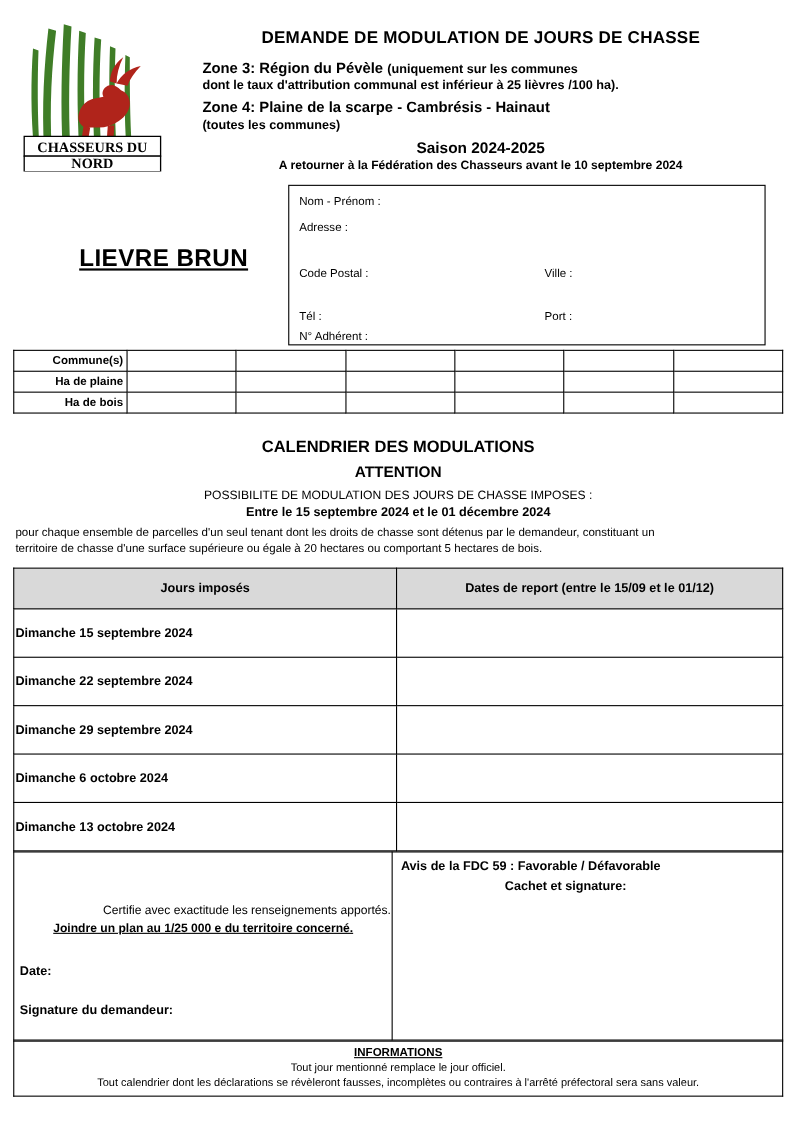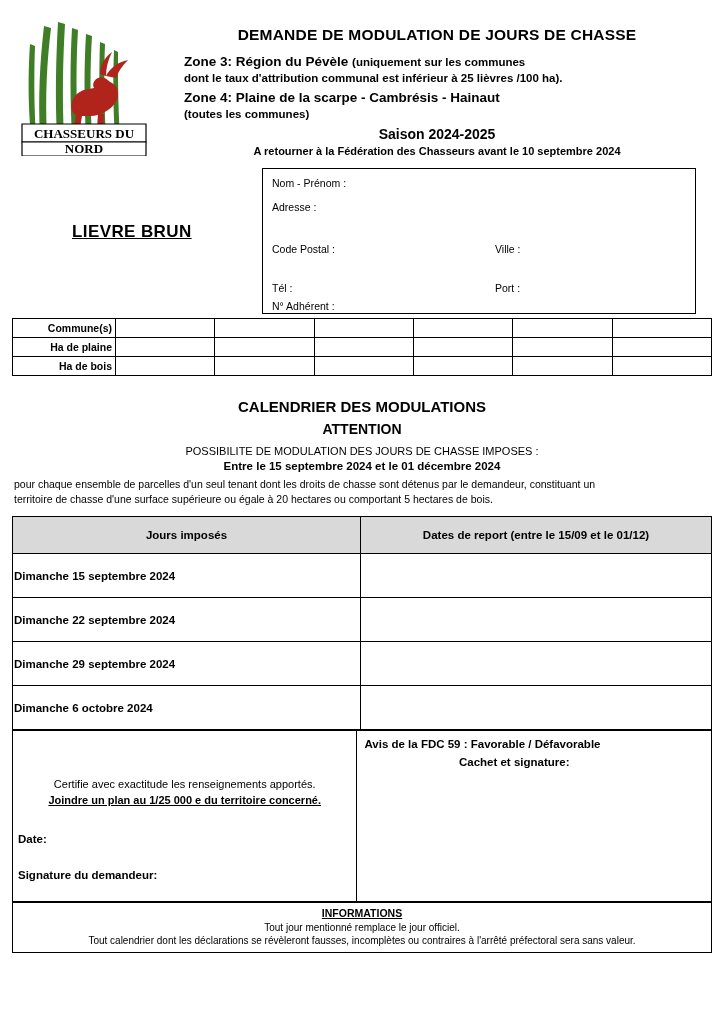--- a/index.html
+++ b/index.html
@@ -79,21 +79,21 @@
 
   
   .ident-wrap {
     position: relative;
     height: 152px;
   }
   .lievre {
     position: absolute;
     left: 72px;
     top: 62px;
-    font-size: 17px;
+    font-size: 22px;
     font-weight: bold;
     text-decoration: underline;
     letter-spacing: .4px;
   }
   .ident-box {
     position: absolute;
     left: 262px;
     top: 8px;
     width: 434px;
     height: 146px;
@@ -190,21 +190,21 @@
     width: 700px;
   }
   .sig-table td {
     border: 1px solid #000;
     vertical-align: top;
     font-size: 11px;
   }
   .sig-left { width: 345px; height: 168px; position: relative; }
   .sig-right { width: 355px; position: relative; }
   .certifie {
-    text-align: center;
+    text-align: right;
     font-size: 11px;
     margin-top: 46px;
   }
   .joindre {
     text-align: center;
     font-size: 11px;
     font-weight: bold;
     text-decoration: underline;
     margin-top: 4px;
   }
@@ -378,20 +378,24 @@
         <td class="blank"></td>
       </tr>
       <tr>
         <td class="col-left">Dimanche 29 septembre 2024</td>
         <td class="blank"></td>
       </tr>
       <tr>
         <td class="col-left">Dimanche 6 octobre 2024</td>
         <td class="blank"></td>
       </tr>
+      <tr>
+        <td class="col-left">Dimanche 13 octobre 2024</td>
+        <td class="blank"></td>
+      </tr>
     </tbody>
   </table>
 
   <table class="sig-table">
     <tbody>
       <tr>
         <td class="sig-left">
           <div class="certifie">Certifie avec exactitude les renseignements apportés.</div>
           <div class="joindre">Joindre un plan au 1/25 000 e du territoire concerné.</div>
           <div class="date-line">Date:</div>

